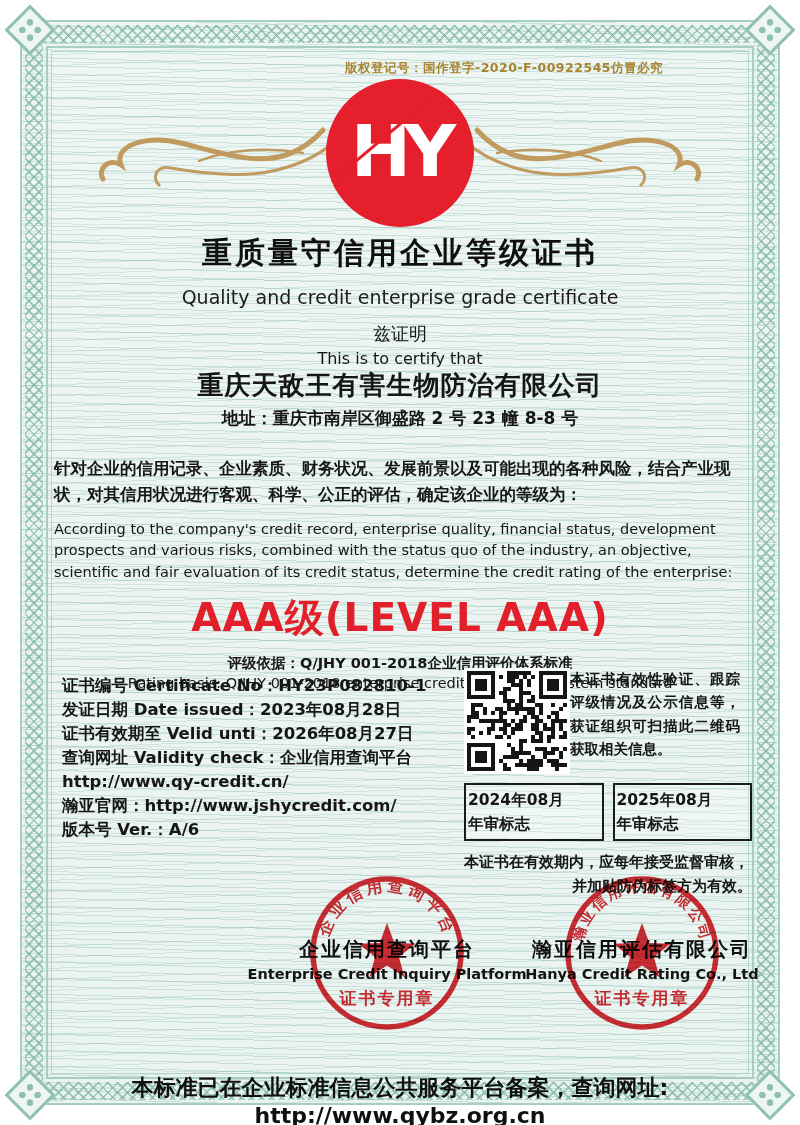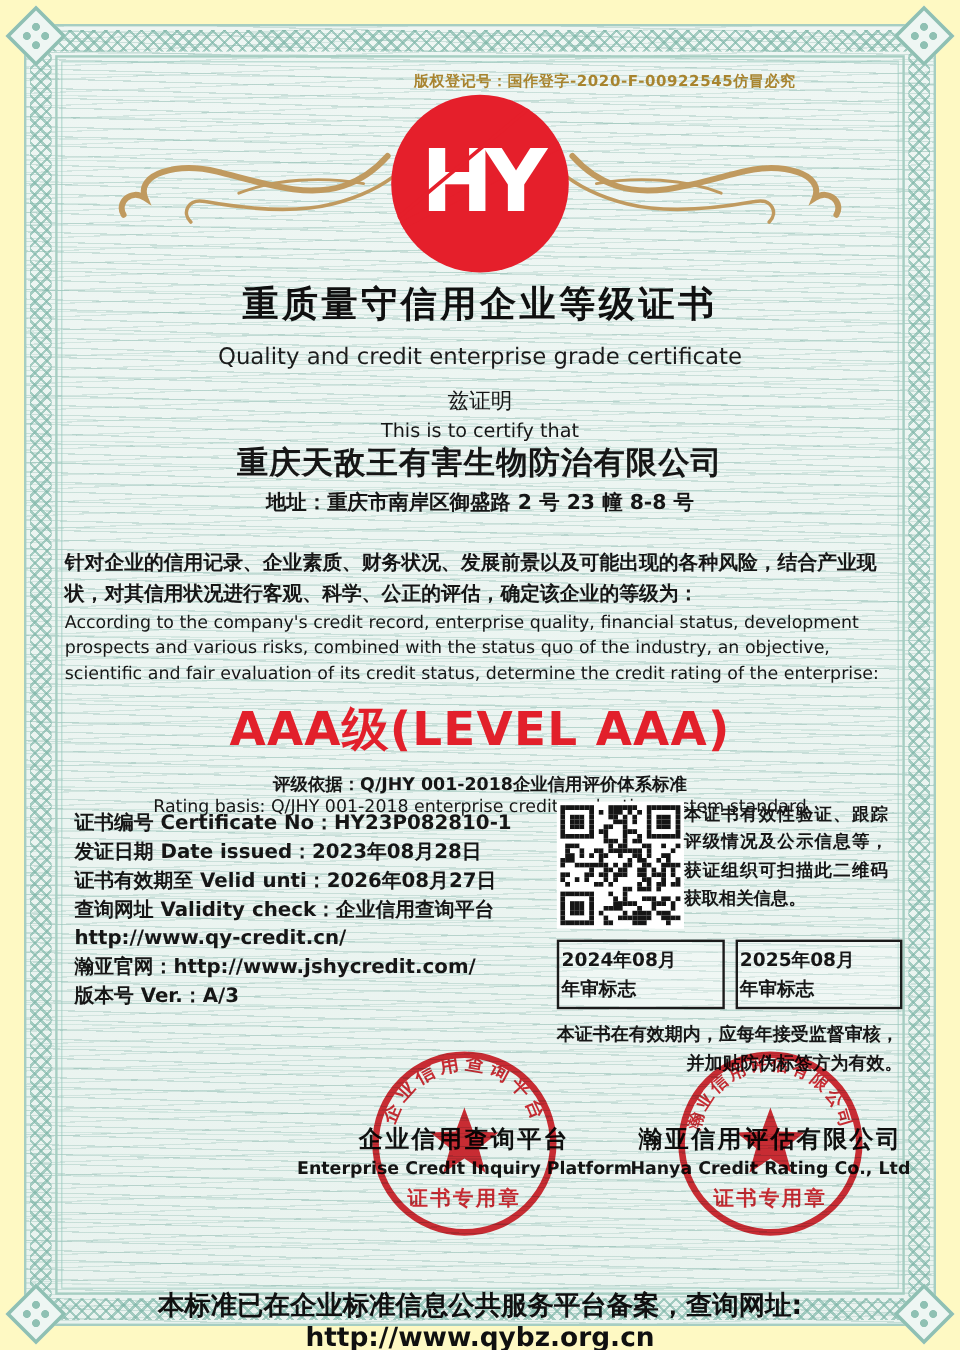--- a/index.html
+++ b/index.html
@@ -1,16 +1,16 @@
 <!DOCTYPE html>
 <html><head>
 <meta charset="utf-8">
 <style>
   html,body{margin:0;padding:0;background:#9aa5a1;}
-  .page{position:relative;width:800px;height:1125px;margin:0 auto;background:#fef9c3;
+  .page{position:relative;width:800px;height:1125px;margin:0 auto;background:#ffffff;
         font-family:"DejaVu Sans","Liberation Sans",sans-serif;color:#161616;overflow:hidden;}
   
   .guilloche{position:absolute;inset:20px;
     background:
       repeating-linear-gradient(1.6deg, rgba(118,172,160,0) 0 7px, rgba(118,172,160,.30) 7px 8px),
       repeating-linear-gradient(-2.2deg, rgba(118,172,160,0) 0 10px, rgba(118,172,160,.22) 10px 11px),
       repeating-linear-gradient(.6deg, rgba(150,196,184,0) 0 17px, rgba(150,196,184,.28) 17px 18px),
       linear-gradient(#eef6f3,#e9f3ef);}
   
   .frame-outer{position:absolute;inset:20px;border:2px solid #a6cec2;pointer-events:none;}
@@ -51,21 +51,21 @@
   .title-zh{margin-top:4px;font-size:30px;font-weight:700;letter-spacing:3px;color:#101010;}
   .title-en{margin-top:12px;font-size:19px;color:#1c1c1c;}
   .certify-zh{margin-top:14px;font-size:18px;}
   .certify-en{margin-top:3px;font-size:16px;}
   .company{font-size:26px;font-weight:700;letter-spacing:1px;}
   .code-line{margin-top:9px;font-size:17px;font-weight:600;}
   .addr-line{margin-top:4px;font-size:17px;font-weight:600;}
 
   .para{width:692px;text-align:left;margin-top:26px;}
   .para-zh{font-size:16.5px;font-weight:700;line-height:1.55;}
-  .para-en{font-size:14.5px;line-height:1.47;margin-top:2px;font-weight:500;}
+  .para-en{font-size:14.5px;line-height:1.47;margin-top:12px;font-weight:500;}
 
   .grade{margin-top:8px;font-size:39px;font-weight:800;color:#e2202b;letter-spacing:1px;}
   .basis-zh{margin-top:9px;font-size:14.5px;font-weight:600;}
   .basis-en{margin-top:2px;font-size:14.5px;font-weight:500;}
 
   .sec-details{position:absolute;left:7px;top:620px;width:690px;display:flex;text-align:left;}
   .detail-col{flex:1;padding-top:6px;}
   .detail-line{font-size:16.5px;font-weight:600;line-height:1.46;white-space:nowrap;}
   .right-col{width:288px;flex:none;}
   .qr-row{display:flex;gap:0;}
@@ -148,21 +148,21 @@
     <div class="basis-en">Rating basis: Q/JHY 001-2018 enterprise credit evaluation system standard</div>
 
     <div class="sec-details">
       <div class="detail-col">
         <div class="detail-line">证书编号 Certificate No：HY23P082810-1</div>
         <div class="detail-line">发证日期 Date issued：2023年08月28日</div>
         <div class="detail-line">证书有效期至 Velid unti：2026年08月27日</div>
         <div class="detail-line">查询网址 Validity check：企业信用查询平台</div>
         <div class="detail-line">http://www.qy-credit.cn/</div>
         <div class="detail-line">瀚亚官网：http://www.jshycredit.com/</div>
-        <div class="detail-line">版本号 Ver.：A/3</div>
+        <div class="detail-line">版本号 Ver.：A/6</div>
       </div>
       <div class="right-col">
         <div class="qr-row">
           <div class="qr">
               <i class="b"></i>
               <i class="b"></i>
               <i class="b"></i>
               <i class="b"></i>
               <i class="b"></i>
               <i class="b"></i>

